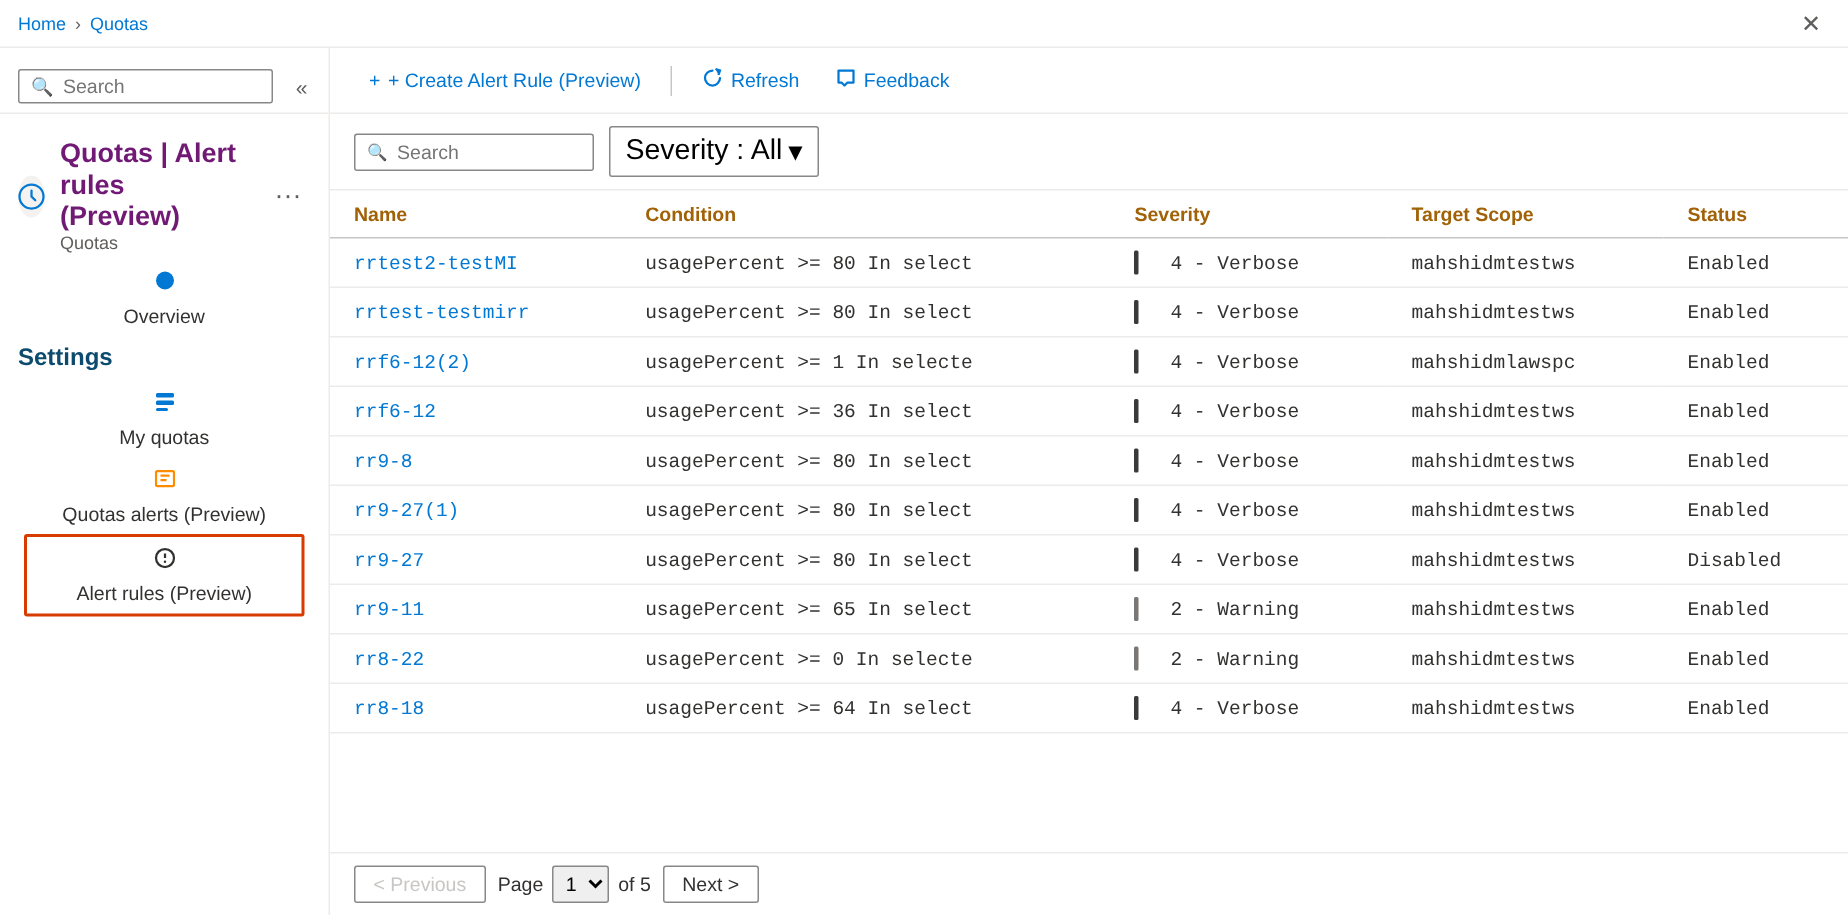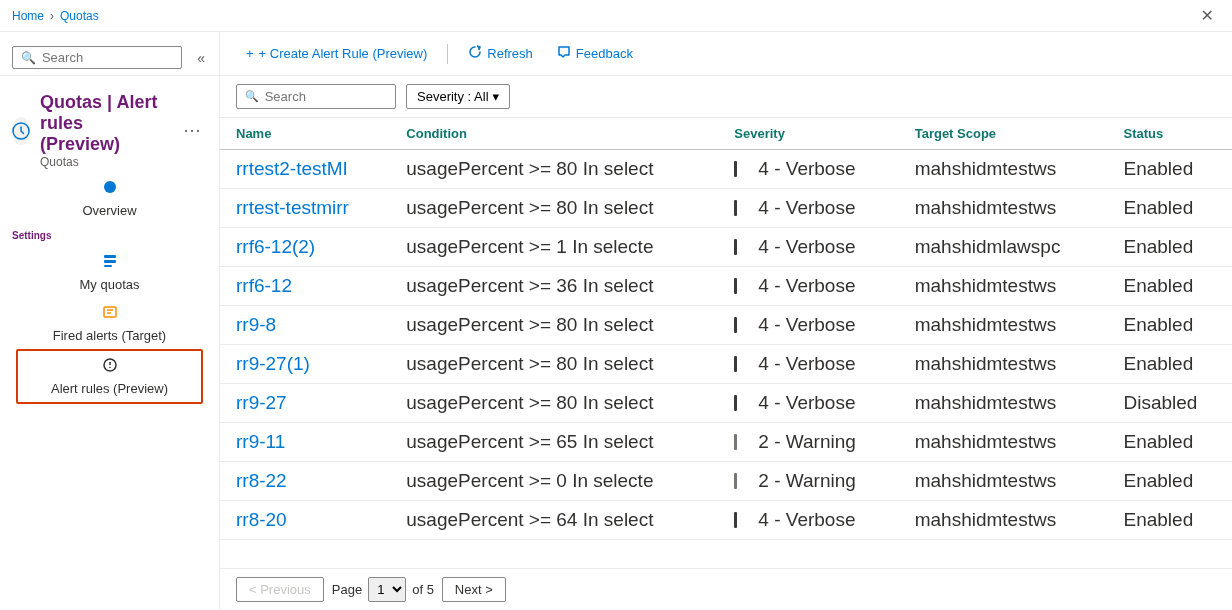--- a/index.html
+++ b/index.html
@@ -20,42 +20,42 @@
     .sidebar-collapse { margin-left: auto; cursor: pointer; color: #605e5c; font-size: 14px; border: none; background: none; padding: 2px; }
 
     .page-title-area { padding: 8px 12px 4px 12px; }
     .page-title { display: flex; align-items: center; gap: 10px; }
     .page-title-icon { width: 28px; height: 28px; background: #f3f2f1; border-radius: 50%; display: flex; align-items: center; justify-content: center; font-size: 16px; }
     .page-title-text h1 { font-size: 18px; font-weight: 600; color: #701a75; }
     .page-title-text .subtitle { font-size: 12px; color: #605e5c; }
     .page-title-more { cursor: pointer; color: #605e5c; font-size: 18px; border: none; background: none; padding: 2px 6px; margin-left: 4px; }
 
     .sidebar-nav { padding: 4px 16px; }
-    .sidebar-section-label { padding: 6px 12px 2px 12px; font-size: 10px; font-weight: 600; color: #701a75; }
+    .sidebar-section-label { padding: 6px 12px 2px 12px; font-size: 16px; font-weight: 600; color: #0c4a6e; }
 
     .sidebar-item { display: flex; align-items: center; padding: 6px 12px; cursor: pointer; gap: 8px; color: #323130; font-size: 13px; flex-direction: column; }
     .sidebar-item.active { background: #fff; border: 2px solid #d83b01; border-radius: 2px; font-weight: 500; }
     .sidebar-item-icon { width: 16px; height: 16px; display: flex; align-items: center; justify-content: center; font-size: 14px; flex-shrink: 0; }
 
     .content { flex: 1; display: flex; flex-direction: column; overflow: hidden; }
 
     .toolbar { display: flex; align-items: center; padding: 8px 16px; border-bottom: 1px solid #edebe9; gap: 4px; }
     .toolbar-btn { display: flex; align-items: center; gap: 5px; padding: 5px 10px; cursor: pointer; border: none; background: none; color: #0078d4; font-size: 13px; border-radius: 2px; }
     .toolbar-divider { width: 1px; height: 20px; background: #c8c6c4; margin: 0 6px; }
 
     .filter-bar { display: flex; align-items: center; padding: 8px 16px; gap: 10px; border-bottom: 1px solid #edebe9; }
     .filter-search { display: flex; align-items: center; border: 1px solid #8a8886; border-radius: 2px; padding: 4px 8px; gap: 6px; width: 160px; }
     .filter-search input { border: none; outline: none; font-size: 13px; width: 100%; }
-    .severity-filter { display: flex; align-items: center; border: 1px solid #8a8886; border-radius: 2px; padding: 4px 10px; font-size: 13px; cursor: pointer; gap: 4px; background: #fff; }
+    .severity-filter { display: flex; align-items: center; border: 1px solid #8a8886; border-radius: 2px; padding: 4px 10px; font-size: 19px; cursor: pointer; gap: 4px; background: #fff; }
 
     .table-container { flex: 1; overflow-y: auto; }
     table { width: 100%; border-collapse: collapse; }
-    thead th { padding: 8px 16px; text-align: left; font-weight: 600; font-size: 13px; color: #0f766e; border-bottom: 1px solid #c8c6c4; background: #fff; position: sticky; top: 0; z-index: 1; }
+    thead th { padding: 8px 16px; text-align: left; font-weight: 600; font-size: 13px; color: #a16207; border-bottom: 1px solid #c8c6c4; background: #fff; position: sticky; top: 0; z-index: 1; }
     tbody tr { border-bottom: 1px solid #edebe9; }
-    tbody td { padding: 8px 16px; font-size: 19px; color: #323130; vertical-align: middle; }
+    tbody td { padding: 8px 16px; font-size: 13px; color: #323130; vertical-align: middle; font-family: Liberation Mono, monospace; }
     td.name-cell a { color: #0078d4; text-decoration: none; }
     .severity-badge { display: flex; align-items: center; gap: 21px; }
     .severity-bar { width: 3px; height: 16px; border-radius: 1px; flex-shrink: 0; }
     .severity-bar.verbose { background: #3b3a39; }
     .severity-bar.warning { background: #797673; }
 
     .pagination { display: flex; align-items: center; padding: 8px 16px; border-top: 1px solid #edebe9; gap: 8px; }
     .page-btn { padding: 4px 12px; border: 1px solid #8a8886; background: #fff; cursor: pointer; font-size: 13px; border-radius: 2px; color: #323130; }
     .page-btn:disabled { color: #c8c6c4; cursor: default; }
     .page-input { display: flex; align-items: center; gap: 6px; font-size: 13px; }
@@ -124,21 +124,21 @@
         <span>My quotas</span>
       </div>
       <div class="sidebar-item">
         <span class="sidebar-item-icon">
           <svg width="14" height="14" viewBox="0 0 14 14">
               <rect x="1" y="2" width="12" height="10" rx="1" fill="none" stroke="#ff8c00" stroke-width="1.5"></rect>
               <line x1="4" y1="5" x2="10" y2="5" stroke="#ff8c00" stroke-width="1.5"></line>
               <line x1="4" y1="8" x2="8" y2="8" stroke="#ff8c00" stroke-width="1.5"></line>
             </svg>
         </span>
-        <span>Fired alerts (Target)</span>
+        <span>Quotas alerts (Preview)</span>
       </div>
       <div class="sidebar-item active">
         <span class="sidebar-item-icon">
           <svg width="14" height="14" viewBox="0 0 14 14">
               <circle cx="7" cy="7" r="6" fill="none" stroke="#323130" stroke-width="1.5"></circle>
               <line x1="7" y1="4" x2="7" y2="7" stroke="#323130" stroke-width="1.5"></line>
               <circle cx="7" cy="9.5" r="0.8" fill="#323130"></circle>
             </svg>
         </span>
         <span>Alert rules (Preview)</span>
@@ -299,21 +299,21 @@
     <td>
       <div class="severity-badge">
         <div class="severity-bar warning"></div>
         <span>2 - Warning</span>
       </div>
     </td>
     <td>mahshidmtestws</td>
     <td>Enabled</td>
   </tr>
             <tr>
-    <td class="name-cell"><a href="#">rr8-20</a></td>
+    <td class="name-cell"><a href="#">rr8-18</a></td>
     <td>usagePercent &gt;= 64 In select</td>
     <td>
       <div class="severity-badge">
         <div class="severity-bar verbose"></div>
         <span>4 - Verbose</span>
       </div>
     </td>
     <td>mahshidmtestws</td>
     <td>Enabled</td>
   </tr>

